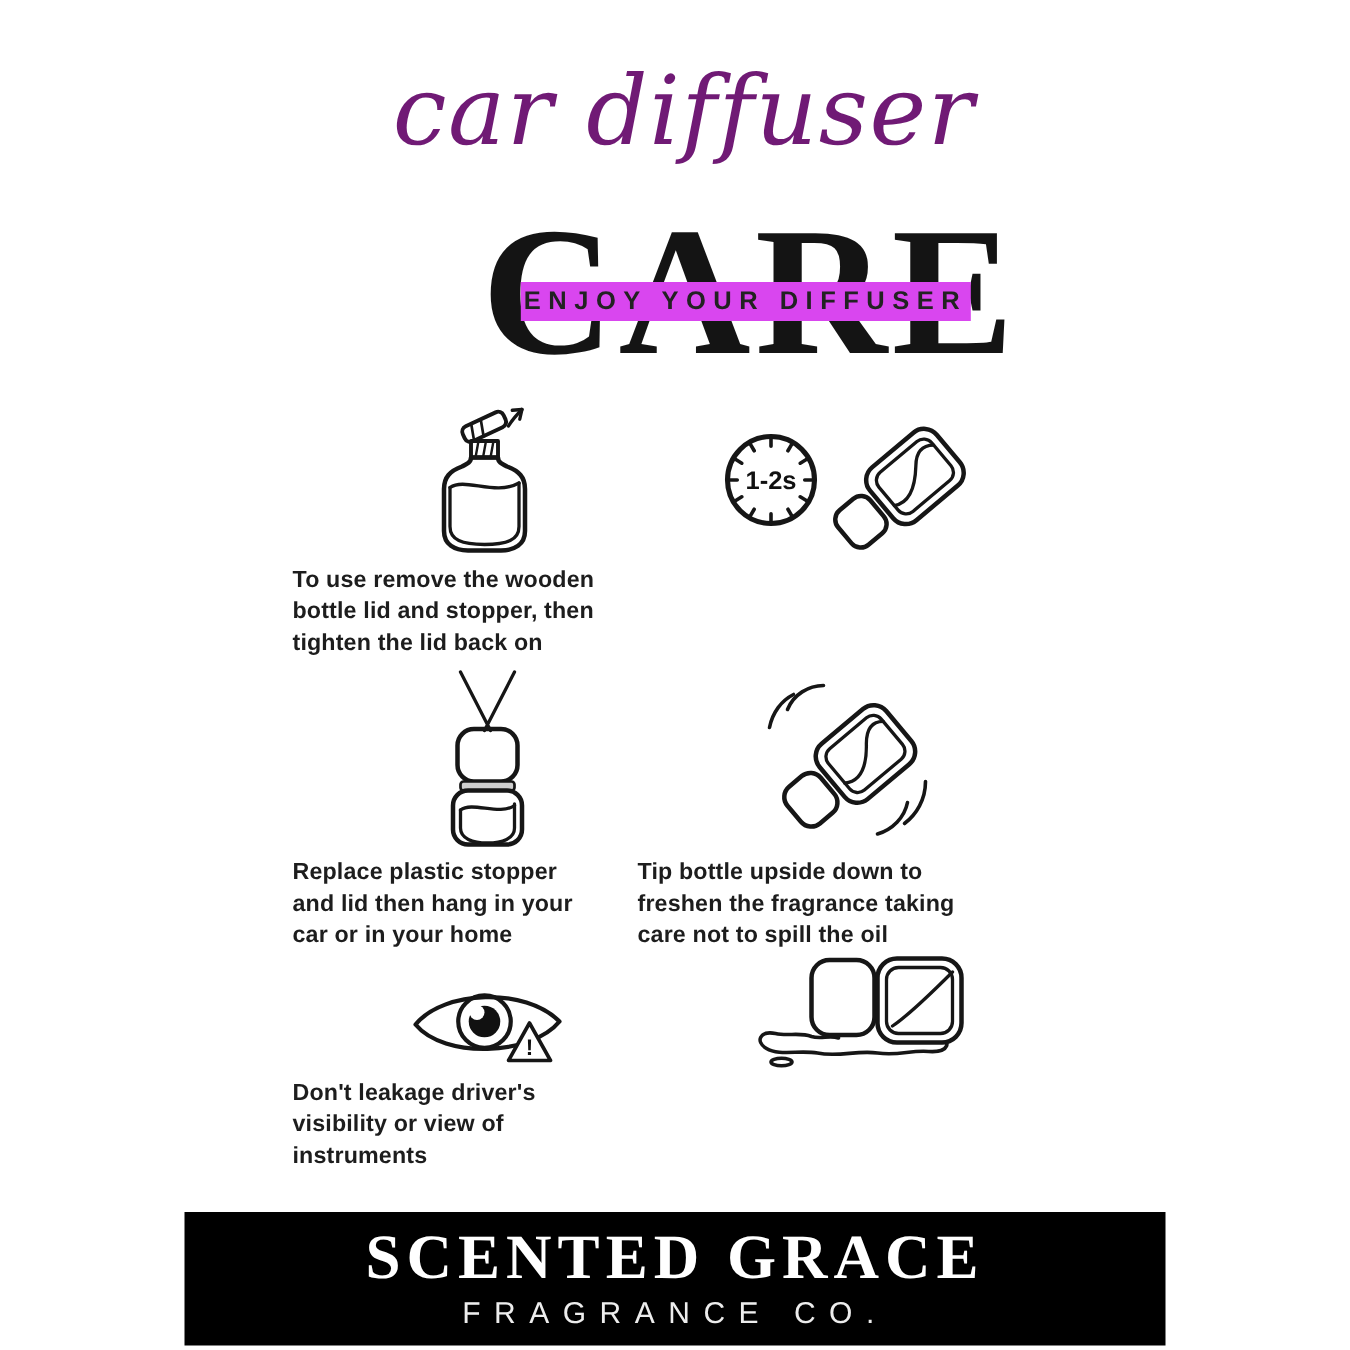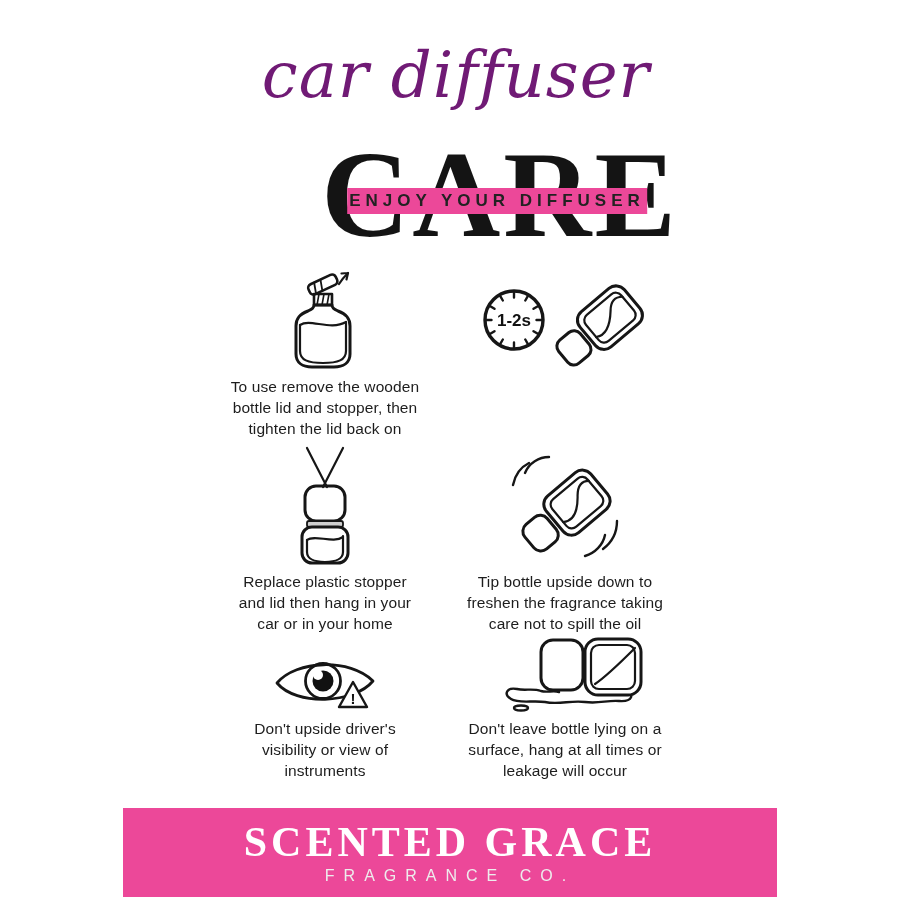--- a/index.html
+++ b/index.html
@@ -15,48 +15,48 @@
     font-size:64px;letter-spacing:1px;color:#701a75;white-space:nowrap;z-index:1;
   }
   .big-title{
     position:absolute;top:134px;left:500px;transform:translateX(-50%);
     font-family:"Liberation Serif",serif;font-weight:600;
     font-size:122px;line-height:1;letter-spacing:3px;color:#141414;
     white-space:nowrap;z-index:2;
   }
   .tagline{
     position:absolute;top:188px;left:497px;transform:translateX(-50%);
-    background:#ec4899;padding:3px 2px;
+    background:#d946ef;padding:3px 2px;
     font-size:17px;font-weight:600;letter-spacing:5px;color:#222;
     white-space:nowrap;z-index:3;
   }
   
-  .cell{position:absolute;text-align:center;}
+  .cell{position:absolute;}
   .icon-box{display:flex;align-items:flex-end;justify-content:center;}
   .icon-box.r1{height:102px;}
   .icon-box.r2{height:118px;}
   .icon-box.r3{height:72px;}
   .caption{
-    margin:6px 0 0 0;font-size:15.5px;line-height:21px;font-weight:400;
+    margin:6px 0 0 0;font-size:15.5px;line-height:21px;font-weight:700;
     color:#1d1d1d;white-space:pre-line;letter-spacing:0.1px;
   }
   svg{display:block;overflow:visible;}
   .svg-label{font-family:"Liberation Sans",sans-serif;font-weight:700;}
   
   .brand-bar{
     position:absolute;left:123px;top:808px;width:654px;height:89px;
-    background:#ec4899;display:flex;flex-direction:column;
+    background:#000000;display:flex;flex-direction:column;
     align-items:center;justify-content:center;
   }
   .brand-name{
     font-family:"Liberation Serif",serif;font-weight:600;
     font-size:42px;line-height:1.05;letter-spacing:4px;color:#ffffff;white-space:nowrap;
   }
   .brand-sub{
-    margin-top:3px;font-size:16px;font-weight:400;letter-spacing:9px;
+    margin-top:3px;font-size:20px;font-weight:400;letter-spacing:9px;
     color:#ededed;white-space:nowrap;text-align:center;
   }
 </style>
 </head>
 <body>
 
 <div class="canvas">
 
   <div class="script-title">car diffuser</div>
   <div class="big-title">CARE</div>
@@ -149,41 +149,38 @@
         <g fill="none" stroke="#161616" stroke-width="2.8" stroke-linecap="round" stroke-linejoin="round">
           <path d="M3,31 C22,8 76,6 99,29 C80,52 22,54 3,31 Z"></path>
           <circle cx="49" cy="29" r="17.5"></circle>
           <circle cx="49" cy="29" r="10.5" fill="#111111" stroke="none"></circle>
           <circle cx="44" cy="23" r="5" fill="#ffffff" stroke="none"></circle>
           <path d="M79,30 L93,55 L65,55 Z" fill="#ffffff" stroke-width="2.4"></path>
         </g>
         <text class="svg-label" x="79" y="51.5" text-anchor="middle" font-size="15" fill="#111111">!</text>
       </svg>
     </div>
-    <p class="caption">Don't upside driver's
+    <p class="caption">Don't leakage driver's
 visibility or view of
 instruments</p>
   </section>
 
   <section class="cell" style="left:425px;top:640px;width:280px">
     <div class="icon-box r3">
       <svg width="164" height="74" viewBox="0 0 164 74">
         <g fill="none" stroke="#161616" stroke-width="2.4" stroke-linecap="round" stroke-linejoin="round">
           <path d="M142,52 C152,56 150,64 136,63 C124,62 116,66 102,64 C88,62 76,67 62,64 C50,62 36,66 28,61 C20,56 24,49 34,51 C42,53 50,50 58,53 C64,55 70,52 76,54"></path>
           <ellipse cx="38" cy="70" rx="7" ry="2.5"></ellipse>
           <rect x="58" y="2" width="42" height="50" rx="12" fill="#ffffff" stroke-width="3"></rect>
           <rect x="102" y="1" width="56" height="56" rx="13" fill="#ffffff" stroke-width="3"></rect>
           <rect x="108" y="7" width="44" height="44" rx="8" stroke-width="2.2"></rect>
           <path d="M112,46 C124,38 140,22 152,10" stroke-width="2.2"></path>
         </g>
       </svg>
     </div>
-    <p class="caption">Don't leave bottle lying on a
-surface, hang at all times or
-leakage will occur</p>
   </section>
 
   <footer class="brand-bar">
     <div class="brand-name">SCENTED GRACE</div>
     <div class="brand-sub">FRAGRANCE CO.</div>
   </footer>
 
 </div>
 
 </body></html>

